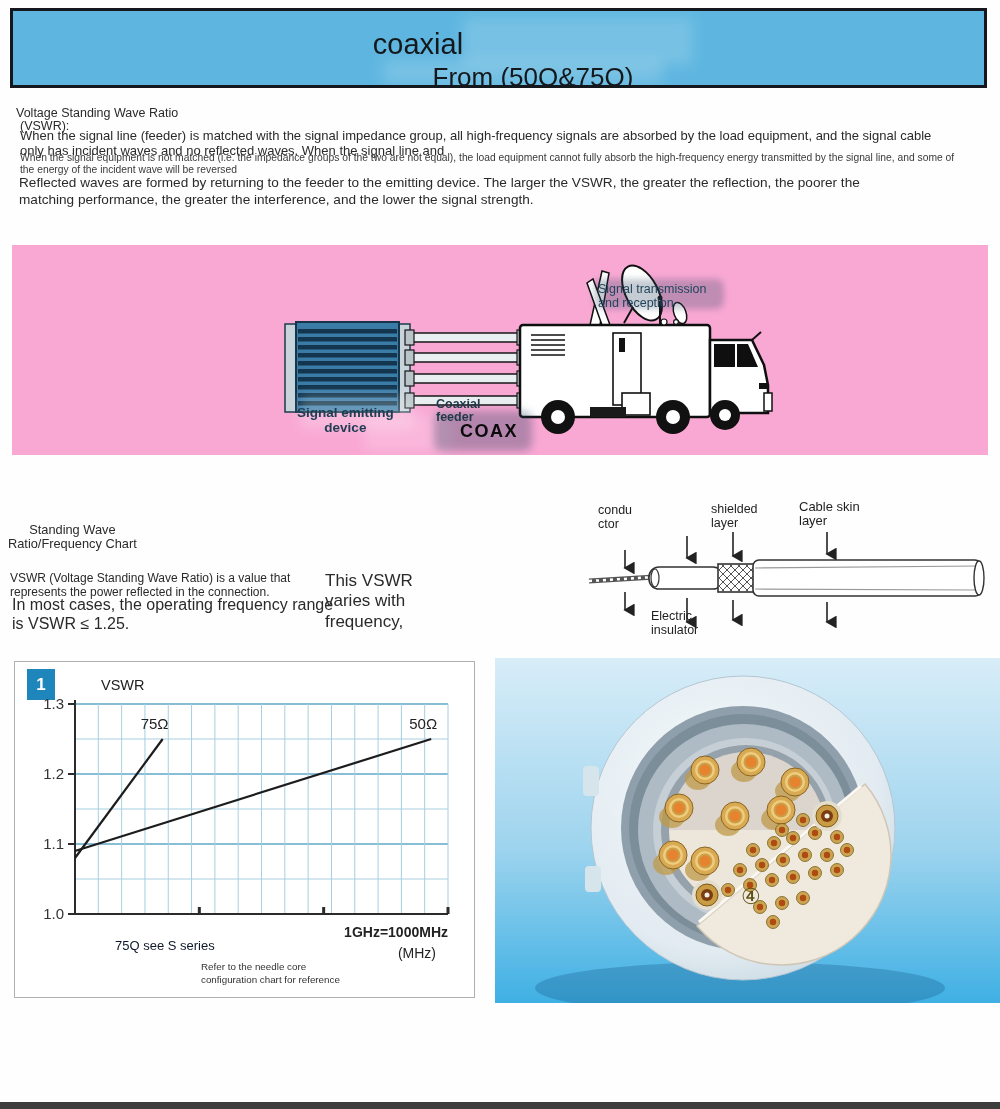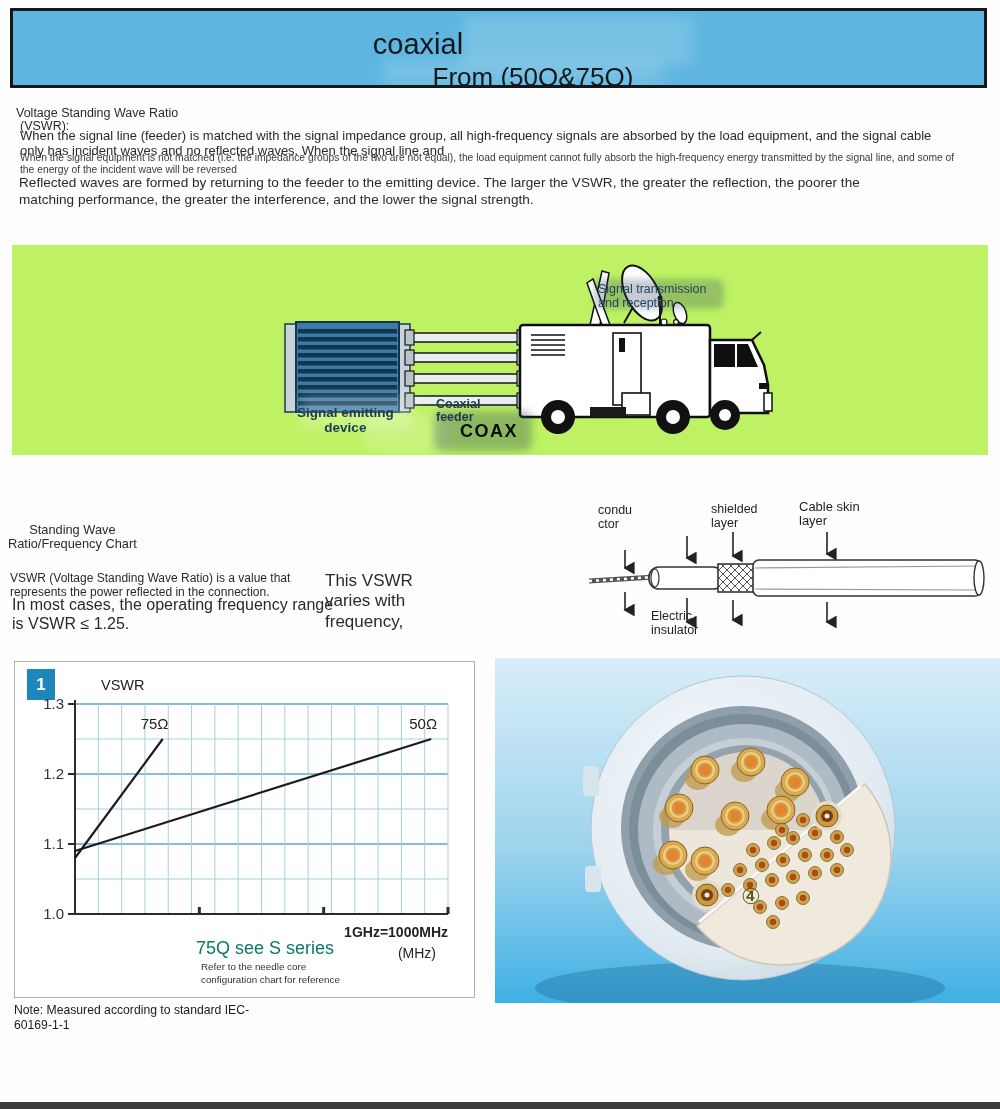--- a/index.html
+++ b/index.html
@@ -13,21 +13,21 @@
   #hdr-title{left:0;top:17px;width:810px;text-align:center;font-size:29px;font-weight:500;color:#15181b;}
   #hdr-sub{left:115px;top:51px;width:810px;text-align:center;font-size:26px;font-weight:500;color:#15181b;}
   
   .t{line-height:1.18;}
   #h1a{left:16px;top:106px;font-size:12.5px;}
   #h1b{left:20px;top:119px;font-size:12.5px;}
   #p1{left:20px;top:128px;width:930px;font-size:13px;line-height:1.16;}
   #p2{left:20px;top:152px;width:945px;font-size:10.3px;line-height:1.2;color:#3a3a3a;}
   #p3{left:19px;top:175px;width:850px;font-size:13.6px;line-height:1.24;}
   
-  #banner{left:12px;top:245px;width:976px;height:210px;background:#bef264;overflow:hidden;}
+  #banner{left:12px;top:245px;width:976px;height:210px;background:#f9a8d4;overflow:hidden;}
   #banner svg{position:absolute;left:0;top:0;}
   .smudge{position:absolute;border-radius:8px;}
   .bl{position:absolute;line-height:1.12;}
   #lbl-trans{left:586px;top:37px;font-size:12.5px;color:#24455d;}
   #lbl-emit{left:285px;top:161px;font-size:13.5px;font-weight:600;color:#1d3d52;line-height:1.1;text-align:center;}
   #lbl-feeder{left:424px;top:153px;font-size:12.5px;font-weight:600;color:#1e3949;line-height:1.05;}
   #lbl-coax{left:428px;top:176px;font-size:18px;font-weight:800;color:#0b0b0b;letter-spacing:1.5px;margin-left:20px;}
   #bnote{left:20px;top:451px;width:500px;font-size:10.8px;line-height:1.2;}
   
   #sec-title{left:8px;top:523px;font-size:12.8px;line-height:1.12;text-align:center;}
@@ -35,21 +35,21 @@
   #desc2{left:12px;top:595px;width:330px;font-size:16px;line-height:1.2;}
   #desc3{left:325px;top:571px;width:120px;font-size:17px;line-height:1.2;}
   
   #cable{left:575px;top:498px;width:420px;height:142px;}
   #cable .cl{position:absolute;font-size:12.5px;line-height:1.1;color:#1e1e1e;}
   
   #panel{left:14px;top:661px;width:461px;height:337px;background:#ffffff;border:1px solid #b0b0b0;box-sizing:border-box;}
   #badge{left:12px;top:7px;width:28px;height:31px;background:#1f86bb;color:#fff;font-size:17px;font-weight:700;
          text-align:center;line-height:31px;}
   #vswr-lab{left:42px;top:15px;font-size:14.5px;color:#222;margin-left:44px;}
-  #caption{left:100px;top:276px;width:300px;text-align:center;font-size:18px;color:#0f766e;}
+  #caption{left:100px;top:276px;width:300px;text-align:left;font-size:13px;color:#0f172a;}
   #refnote{left:186px;top:299px;font-size:9.8px;line-height:1.3;color:#333;}
   
   #photo{left:495px;top:658px;width:505px;height:345px;overflow:hidden;}
   #callout{left:246px;top:226px;font-size:22px;color:#5f5014;}
   
   #fnote{left:14px;top:1003px;font-size:12.2px;line-height:1.2;color:#1c1c1c;}
   #botbar{left:0;top:1102px;width:1000px;height:7px;background:#3d3d3d;}
 </style>
 </head>
 <body>
@@ -412,19 +412,15 @@
           <circle cx="212" cy="237" r="2.5" fill="#f4efe6"></circle>
           <circle cx="332" cy="158" r="15" fill="#e5ddcc"></circle>
           <circle cx="332" cy="158" r="11" fill="#c99b42" stroke="#7a5a18"></circle>
           <circle cx="332" cy="158" r="6" fill="#7a3c10"></circle>
           <circle cx="332" cy="158" r="2.5" fill="#f4efe6"></circle>
         </g>
     </svg>
     <div id="callout" class="abs">④</div>
   </div>
 
-  <div id="fnote" class="abs">
-    <div>Note: Measured according to standard IEC-</div>
-    <div>60169-1-1</div>
-  </div>
 
   <div id="botbar" class="abs"></div>
 </div>
 
 </body></html>

